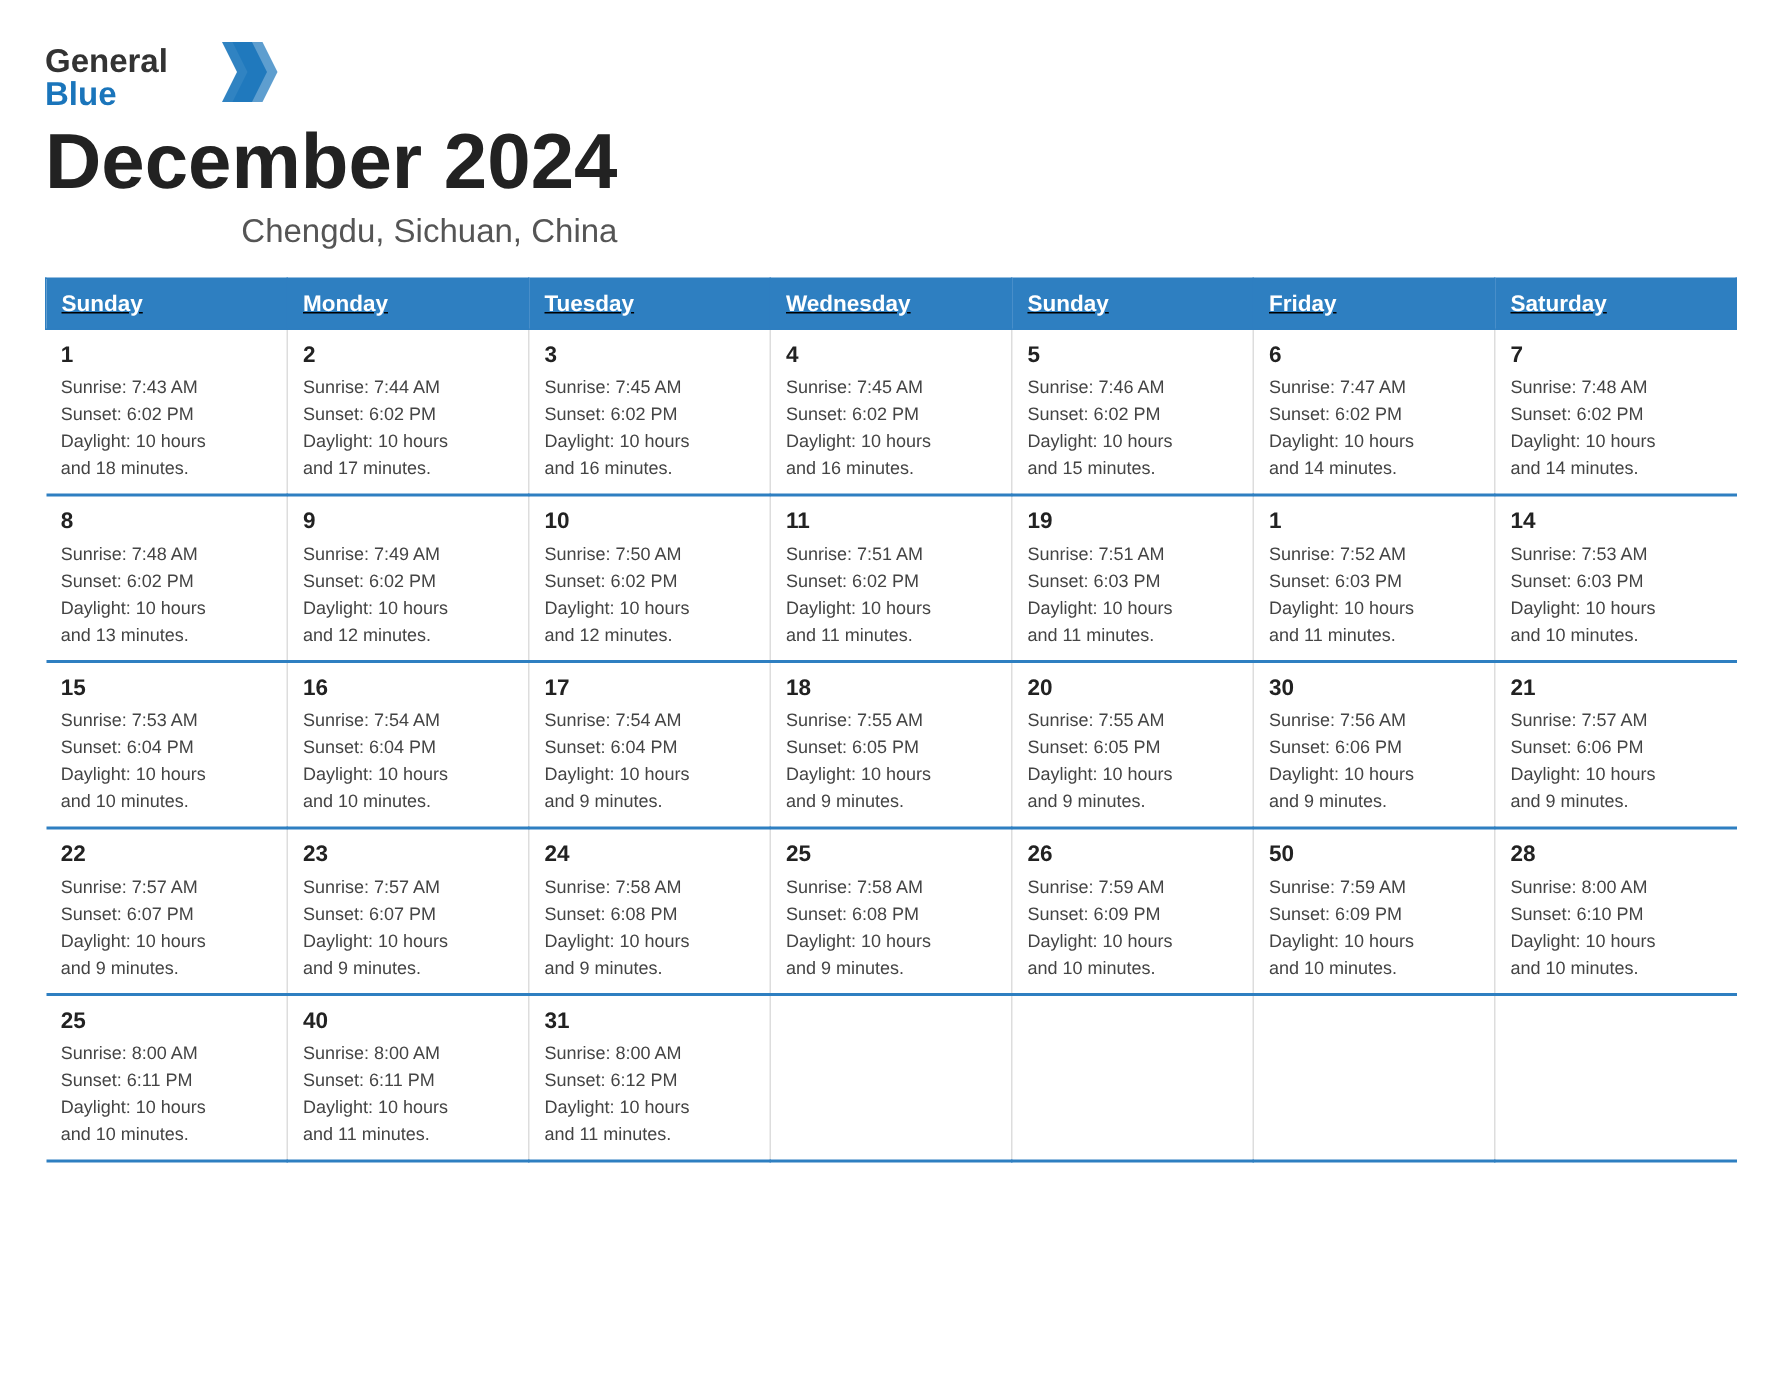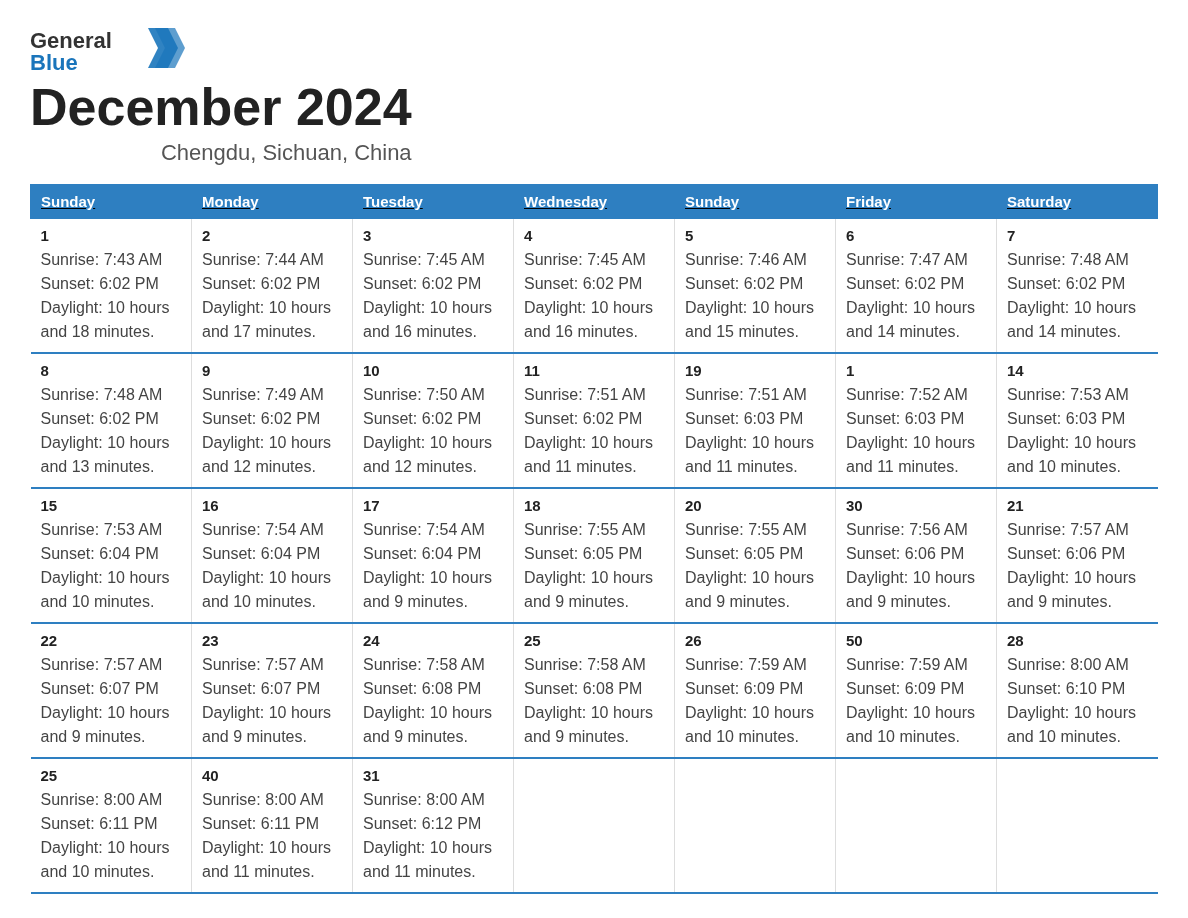--- a/index.html
+++ b/index.html
@@ -68,21 +68,21 @@
       border-right: none;
     }
     .day-num {
       font-size: 15px;
       font-weight: bold;
       color: #222;
       display: block;
       margin-bottom: 4px;
     }
     .day-info {
-      font-size: 16px;
+      font-size: 12px;
       color: #444;
       line-height: 1.5;
     }
     .empty-cell {
       background: #fff;
     }
   </style>
 </head>
 <body>
 

